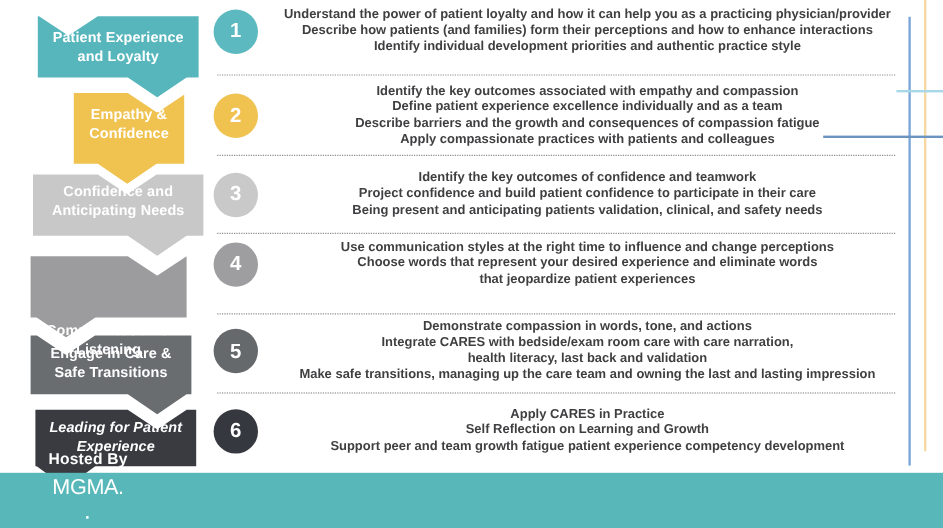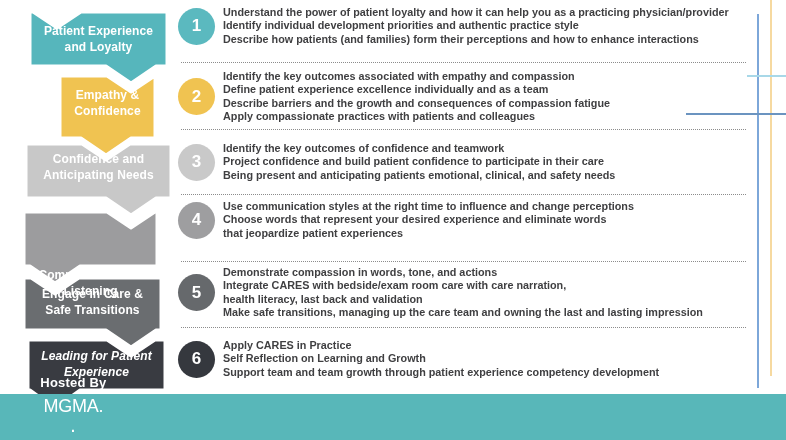--- a/index.html
+++ b/index.html
@@ -8,21 +8,21 @@
 
   
   .chevron-svg{position:absolute;left:0;top:0;}
   .chev-label{position:absolute;color:#ffffff;font-weight:bold;font-size:12px;line-height:15.5px;
     text-align:center;letter-spacing:.1px;}
 
   
   .section{position:absolute;left:178px;width:578px;display:flex;align-items:center;}
   .num-circle{flex:0 0 auto;width:37px;height:37px;border-radius:50%;color:#fff;font-weight:bold;
     font-size:17px;display:flex;align-items:center;justify-content:center;margin-right:8px;}
-  .lines{flex:1 1 auto;}
+  .lines{flex:1 1 auto;text-align:center;}
   .tline{font-size:10.8px;line-height:13.4px;font-weight:bold;color:#3f3f41;white-space:nowrap;}
 
   .dotsep{position:absolute;left:181px;width:565px;height:0;border-top:1.5px dotted #8c8c8c;}
 
   
   .vline,.hline{position:absolute;}
   .vline{width:1.5px;}
   .hline{height:1.5px;}
 
   
@@ -68,43 +68,43 @@
   </div>
   <div class="chev-label" style="left:28px;top:349px;width:137px;font-style:italic;">
     <div>Leading for Patient</div>
     <div>Experience</div>
   </div>
 
   <div class="section" style="top:6px;">
     <div class="num-circle" style="background-color: rgb(91, 185, 191);">1</div>
     <div class="lines">
       <div class="tline">Understand the power of patient loyalty and how it can help you as a practicing physician/provider</div>
+      <div class="tline">Describe how patients (and families) form their perceptions and how to enhance interactions</div>
       <div class="tline">Identify individual development priorities and authentic practice style</div>
-      <div class="tline">Describe how patients (and families) form their perceptions and how to enhance interactions</div>
     </div>
   </div>
   <div class="dotsep" style="top:62px;"></div>
 
   <div class="section" style="top:70px;">
     <div class="num-circle" style="background-color: rgb(240, 195, 81);">2</div>
     <div class="lines">
       <div class="tline">Identify the key outcomes associated with empathy and compassion</div>
       <div class="tline">Define patient experience excellence individually and as a team</div>
       <div class="tline">Describe barriers and the growth and consequences of compassion fatigue</div>
       <div class="tline">Apply compassionate practices with patients and colleagues</div>
     </div>
   </div>
   <div class="dotsep" style="top:129px;"></div>
 
   <div class="section" style="top:142px;">
     <div class="num-circle" style="background-color: rgb(201, 201, 201);">3</div>
     <div class="lines">
       <div class="tline">Identify the key outcomes of confidence and teamwork</div>
       <div class="tline">Project confidence and build patient confidence to participate in their care</div>
-      <div class="tline">Being present and anticipating patients emotional, clinical, and safety needs</div>
+      <div class="tline">Being present and anticipating patients validation, clinical, and safety needs</div>
     </div>
   </div>
   <div class="dotsep" style="top:194px;"></div>
 
   <div class="section" style="top:200px;">
     <div class="num-circle" style="background-color: rgb(158, 158, 160);">4</div>
     <div class="lines">
       <div class="tline">Use communication styles at the right time to influence and change perceptions</div>
       <div class="tline">Choose words that represent your desired experience and eliminate words</div>
       <div class="tline">that jeopardize patient experiences</div>
@@ -121,21 +121,21 @@
       <div class="tline">Make safe transitions, managing up the care team and owning the last and lasting impression</div>
     </div>
   </div>
   <div class="dotsep" style="top:327px;"></div>
 
   <div class="section" style="top:339px;">
     <div class="num-circle" style="background-color: rgb(53, 56, 62);">6</div>
     <div class="lines">
       <div class="tline">Apply CARES in Practice</div>
       <div class="tline">Self Reflection on Learning and Growth</div>
-      <div class="tline">Support team and team growth through patient experience competency development</div>
+      <div class="tline">Support peer and team growth fatigue patient experience competency development</div>
     </div>
   </div>
 
   <div class="vline" style="left: 757px; top: 14px; height: 374px; background-color: rgb(125, 167, 217);"></div>
   <div class="vline" style="left: 770px; top: 0px; height: 376px; background-color: rgb(246, 217, 160);"></div>
   <div class="hline" style="left: 747px; top: 75px; width: 39px; background-color: rgb(168, 216, 232);"></div>
   <div class="hline" style="left: 686px; top: 113px; width: 100px; background-color: rgb(107, 148, 192);"></div>
 
   <div class="footer" style="background-color: rgb(88, 183, 185);">
     <div class="footer-text">

